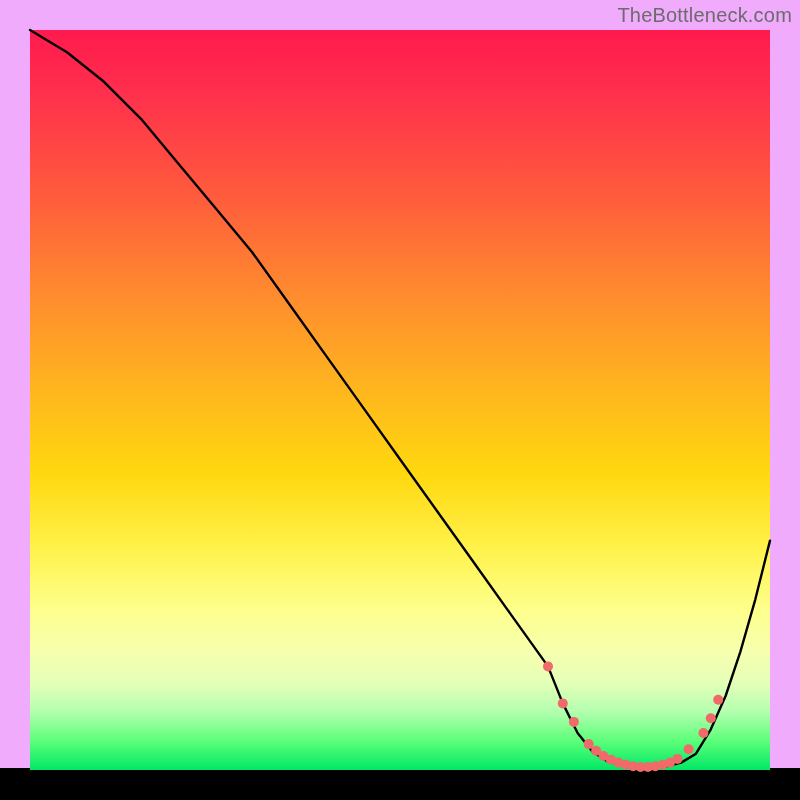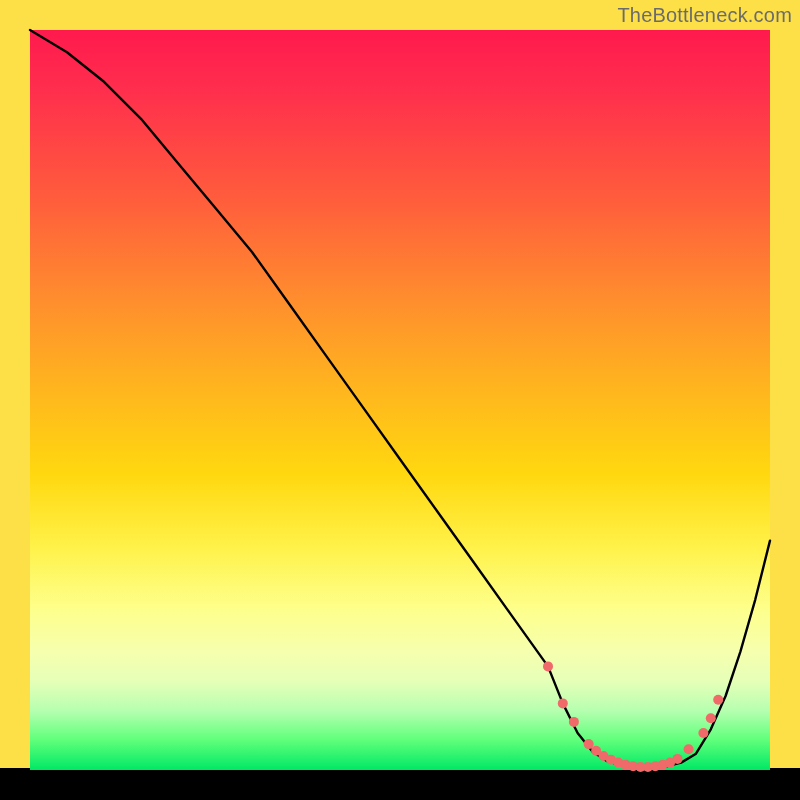--- a/index.html
+++ b/index.html
@@ -8,21 +8,21 @@
     width: 800px;
     height: 800px;
     background: #000;
     overflow: hidden;
     font-family: Arial, Helvetica, sans-serif;
   }
   .frame {
     position: relative;
     width: 800px;
     height: 768px;
-    background: #fde047;
+    background: #f0abfc;
   }
   .plot-area {
     position: absolute;
     left: 30px;
     top: 30px;
     width: 740px;
     height: 740px;
     
     background: linear-gradient(
       to bottom,

